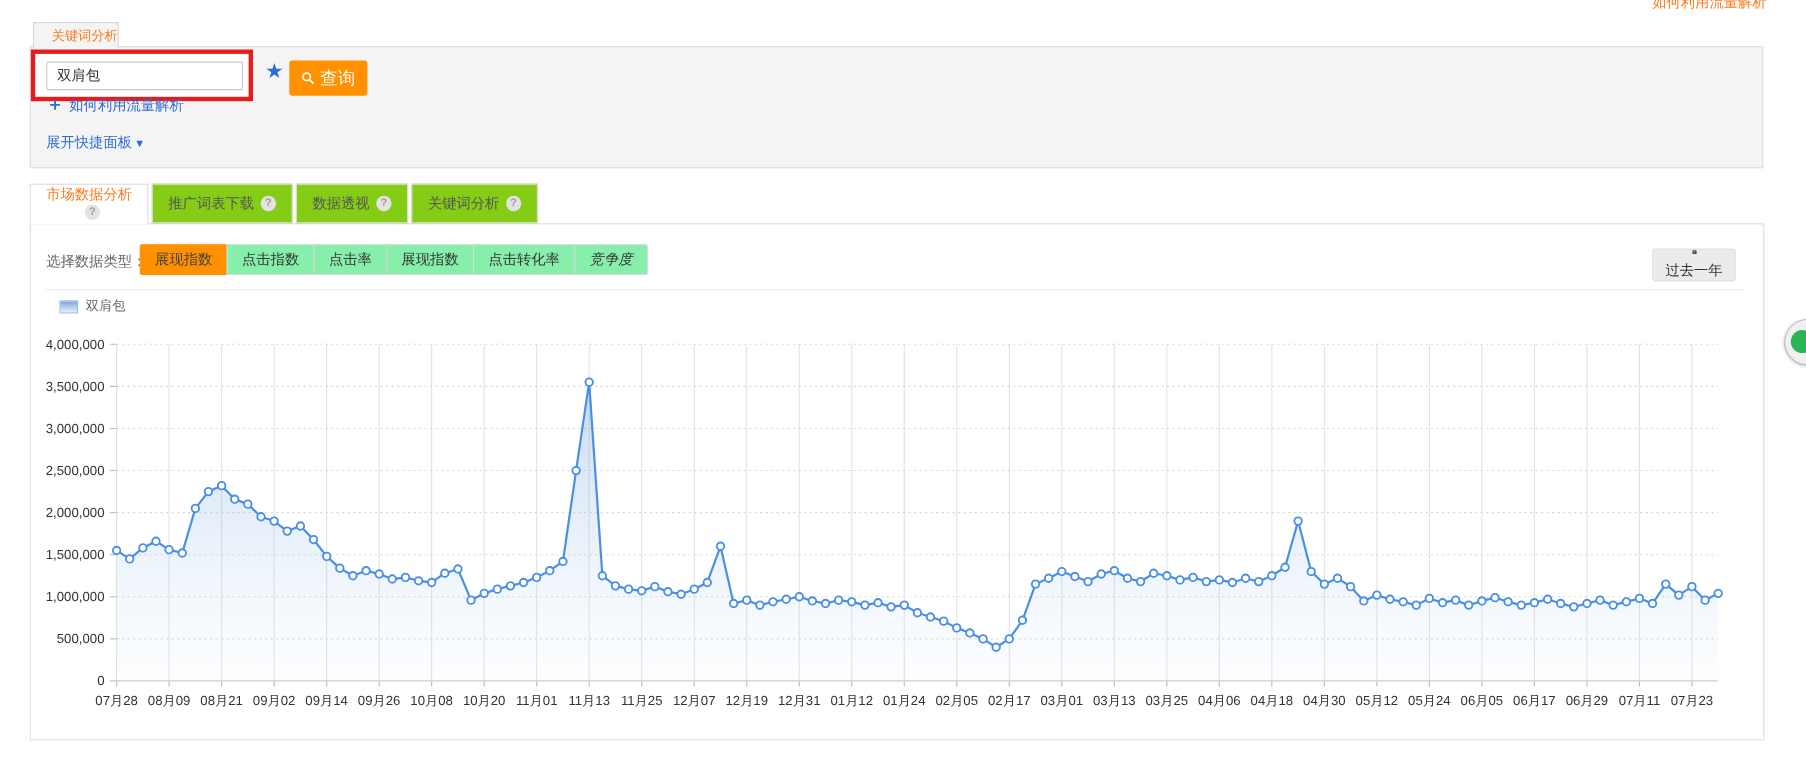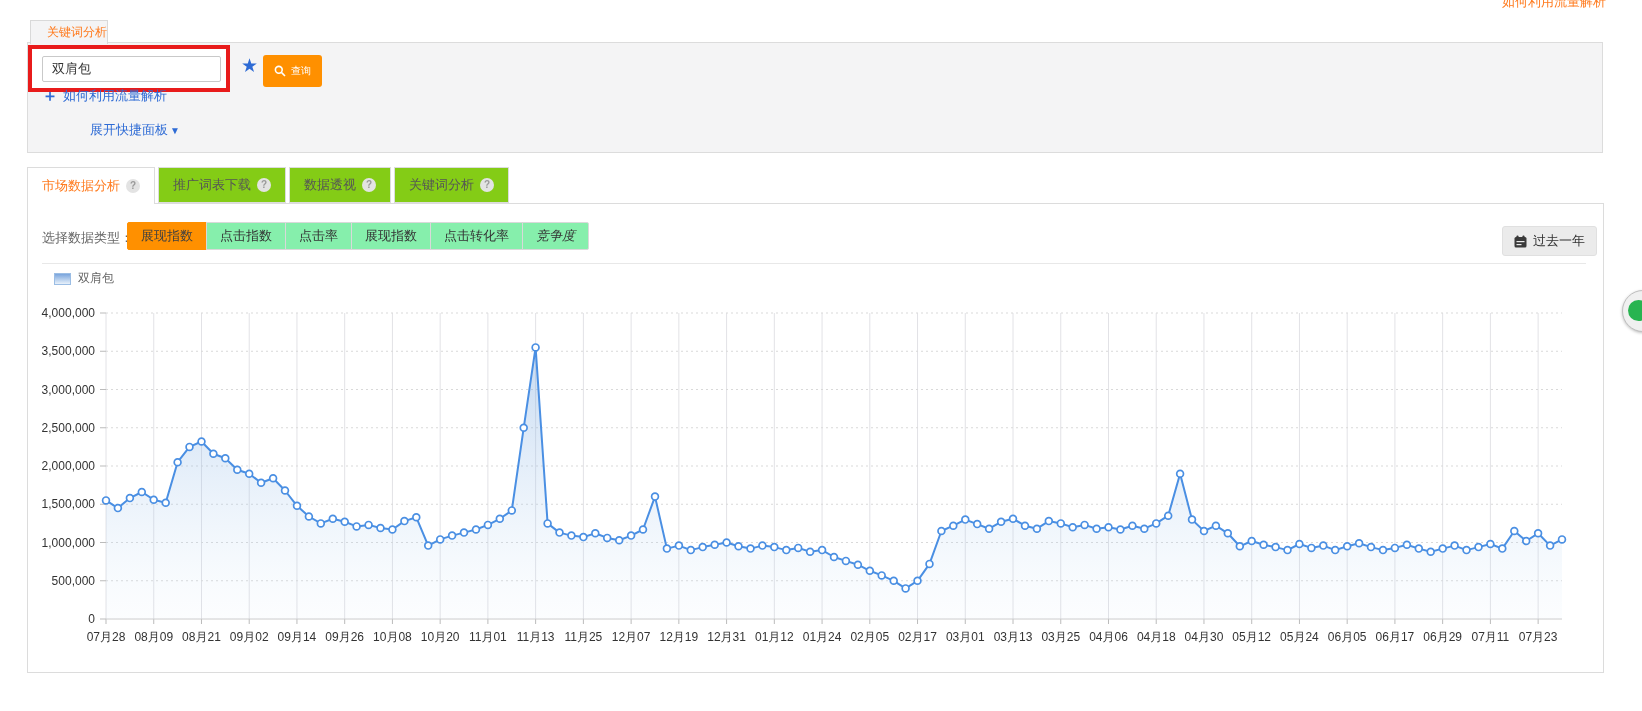--- a/index.html
+++ b/index.html
@@ -20,56 +20,56 @@
   .kw-panel{position:absolute;left:27px;top:42px;width:1576px;height:111px;background:#f4f4f5;border:1px solid #dcdcdc;box-sizing:border-box;}
   .red-box{position:absolute;left:28px;top:45px;width:202px;height:47px;border:4px solid #e81b1b;background:#fff;z-index:3;pointer-events:none;box-sizing:border-box;}
   .kw-input{
     position:absolute;left:42px;top:56px;width:168px;height:24px;z-index:4;
     border:1px solid #c9c9c9;border-radius:2px;font-size:13px;color:#333;padding:0 0 0 9px;outline:none;
     font-family:"Liberation Sans","DejaVu Sans",sans-serif;
   }
   .star{position:absolute;left:241px;top:53px;font-size:19px;color:#2e6bd5;z-index:4;cursor:pointer;line-height:26px;}
   .query-btn{
     position:absolute;left:263px;top:55px;height:26px;z-index:4;
-    background:#ff9000;color:#fff;border:none;border-radius:3px;font-size:10px;
+    background:#ff9000;color:#fff;border:none;border-radius:3px;font-size:16px;
     padding:16px 11px;cursor:pointer;display:flex;align-items:center;gap:5px;
     font-family:"Liberation Sans","DejaVu Sans",sans-serif;
   }
   .add-compare{position:absolute;left:42px;top:87px;z-index:4;font-size:13px;color:#2e6bd5;cursor:pointer;display:flex;align-items:center;gap:5px;}
   .add-compare .plus{font-size:16px;font-weight:bold;line-height:14px;}
-  .expand-link{position:absolute;left:42px;top:121px;font-size:13px;color:#2e6bd5;cursor:pointer;margin-left:48px;}
+  .expand-link{position:absolute;left:42px;top:121px;font-size:13px;color:#2e6bd5;cursor:pointer;}
   .expand-link .caret{font-size:10px;margin-left:2px;}
   
   .sec-tabs{position:absolute;left:27px;top:167px;display:flex;z-index:2;}
   .sec-tab{
     height:36px;box-sizing:border-box;border:1px solid #dcdcdc;background:#84cc16;
     display:flex;align-items:center;padding:0 14px;margin-right:3px;cursor:pointer;
     font-size:13px;color:#555;
   }
-  .sec-tab.active{background:#fff;border-bottom:none;height:37px;color:#ff7a1d;}
+  .sec-tab.active{background:#fff;border-bottom:none;height:37px;color:#ff7a1d;flex-direction:column;}
   .help-ico{
     display:inline-block;width:14px;height:14px;margin-left:6px;border-radius:50%;
     background:#e3e3e3;color:#9a9a9a;font-size:10px;font-weight:bold;line-height:14px;text-align:center;
   }
   
   .chart-panel{position:absolute;left:27px;top:203px;width:1577px;height:470px;background:#fff;border:1px solid #dcdcdc;box-sizing:border-box;}
   .dtype-label{position:absolute;left:42px;top:229px;font-size:13px;color:#666;}
   .seg{position:absolute;left:127px;top:222px;display:flex;}
   .seg-btn{
     height:28px;box-sizing:border-box;border:1px solid #d9d9d9;background:#86efac;color:#333;
     font-size:13px;padding:0 13px;margin-left:-1px;cursor:pointer;line-height:26px;white-space:nowrap;
     font-family:"Liberation Sans","DejaVu Sans",sans-serif;
   }
   .seg-btn:first-child{margin-left:0;border-radius:2px 0 0 2px;}
   .seg-btn:last-child{border-radius:0 2px 2px 0;font-style:italic;}
   .seg-btn.active{background:#ff9000;border-color:#ff9000;color:#404040;}
   .date-btn{
     position:absolute;left:1502px;top:226px;height:30px;background:#ebebeb;border:1px solid #e0e0e0;
     border-radius:3px;font-size:13px;color:#333;padding:0 11px;cursor:pointer;
-    display:flex;align-items:center;gap:6px;font-family:"Liberation Sans","DejaVu Sans",sans-serif;
+    display:flex;align-items:center;gap:6px;font-family:"Liberation Sans","DejaVu Sans",sans-serif;flex-direction:column;
   }
   .divider{position:absolute;left:42px;top:263px;width:1544px;height:1px;background:#e8e8e8;}
   .legend{position:absolute;left:54px;top:270px;display:flex;align-items:center;gap:7px;cursor:pointer;}
   .legend .swatch{width:15px;height:10px;border:1px solid #9bbde4;background:linear-gradient(#7aa5dd,#e8f1fa);}
   .legend .lname{font-size:12px;color:#666;}
   .chart-svg{position:absolute;left:0;top:270px;}
   
   .float-widget{
     position:absolute;left:1622px;top:290px;width:40px;height:40px;border-radius:50%;
     background:#f0f0f0;border:1px solid #bfbfbf;box-shadow:0 1px 3px rgba(0,0,0,.25);cursor:pointer;

